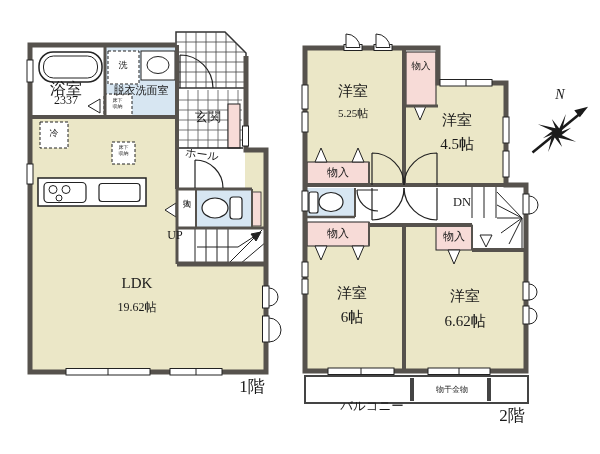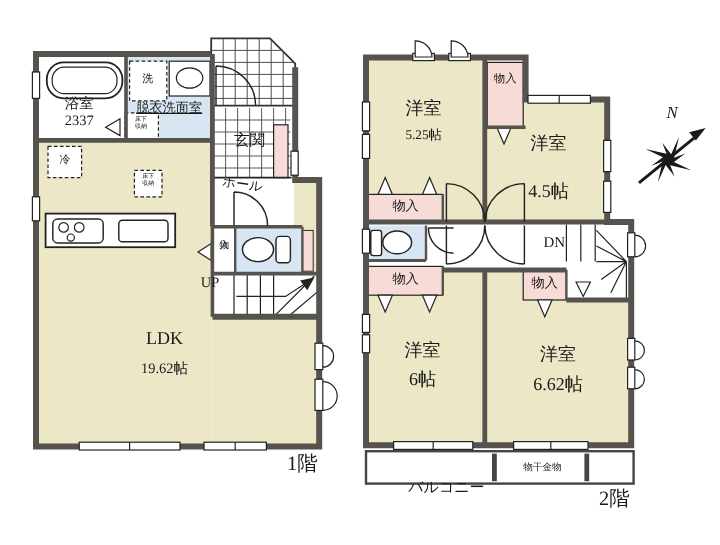--- a/index.html
+++ b/index.html
@@ -191,40 +191,40 @@
     </g>
   </g>
 
   <g transform="translate(557,133) rotate(25)">
     <polygon fill="#1a1a1a" points="0,-21 3.7,-3.4 10.6,-10.6 5,-0.2 21,0 3.4,3.7 10.6,10.6 -0.2,5 0,21 -3.7,3.4 -10.6,10.6 -5,0.2 -21,0 -3.4,-3.7 -10.6,-10.6 0.2,-5"></polygon>
     <line x1="-14" y1="28" x2="14" y2="-30" stroke="#1a1a1a" stroke-width="2.5"></line>
     <polygon points="17,-37 14,-24 6,-28" fill="#1a1a1a"></polygon>
   </g>
 </svg>
 
-<div class="lbl" style="left:46px;top:80px;width:40px;font-size:12px;">浴室</div>
+<div class="lbl" style="left:46px;top:80px;width:40px;font-size:16px;">浴室</div>
 <div class="lbl" style="left:46px;top:94px;width:40px;font-size:12px;">2337</div>
-<div class="lbl" style="left:106px;top:84px;width:70px;font-size:11px;text-decoration:underline;">脱衣洗面室</div>
+<div class="lbl" style="left:106px;top:84px;width:70px;font-size:11px;">脱衣洗面室</div>
 <div class="lbl" style="left:113px;top:60px;width:20px;font-size:9px;">洗</div>
 <div class="lbl wrap" style="left:111px;top:98px;width:13px;font-size:5px;line-height:6px;">床下収納</div>
 <div class="lbl" style="left:44px;top:128px;width:20px;font-size:9px;">冷</div>
 <div class="lbl wrap" style="left:117px;top:145px;width:13px;font-size:5px;line-height:6px;">床下収納</div>
 <div class="lbl" style="left:183px;top:110px;width:50px;font-size:13px;">玄関</div>
 <div class="lbl" style="left:177px;top:148px;width:50px;font-size:11px;transform:rotate(8deg);">ホール</div>
 <div class="lbl v" style="left:182px;top:193px;font-size:8px;">物入</div>
 <div class="lbl" style="left:160px;top:229px;width:30px;font-size:12px;">UP</div>
 <div class="lbl" style="left:87px;top:275px;width:100px;font-size:15px;">LDK</div>
 <div class="lbl" style="left:87px;top:301px;width:100px;font-size:12px;">19.62帖</div>
 <div class="lbl" style="left:229px;top:377px;width:46px;font-size:17px;">1階</div>
 
 <div class="lbl" style="left:313px;top:83px;width:80px;font-size:15px;">洋室</div>
 <div class="lbl" style="left:313px;top:107px;width:80px;font-size:11px;">5.25帖</div>
 <div class="lbl" style="left:401px;top:61px;width:40px;font-size:9.5px;">物入</div>
 <div class="lbl" style="left:417px;top:112px;width:80px;font-size:15px;">洋室</div>
-<div class="lbl" style="left:417px;top:152px;width:80px;font-size:15px;">4.5帖</div>
+<div class="lbl" style="left:417px;top:136px;width:80px;font-size:15px;">4.5帖</div>
 <div class="lbl" style="left:308px;top:166px;width:60px;font-size:11px;">物入</div>
 <div class="lbl" style="left:308px;top:227px;width:60px;font-size:11px;">物入</div>
 <div class="lbl" style="left:431px;top:195px;width:40px;font-size:12.5px;text-align:right;">DN</div>
 <div class="lbl" style="left:424px;top:230px;width:60px;font-size:11px;">物入</div>
 <div class="lbl" style="left:312px;top:285px;width:80px;font-size:15px;">洋室</div>
 <div class="lbl" style="left:312px;top:309px;width:80px;font-size:15px;">6帖</div>
 <div class="lbl" style="left:425px;top:288px;width:80px;font-size:15px;">洋室</div>
 <div class="lbl" style="left:425px;top:313px;width:80px;font-size:15px;">6.62帖</div>
 <div class="lbl" style="left:322px;top:382px;width:100px;font-size:12.5px;margin-top:17px;">バルコニー</div>
 <div class="lbl" style="left:422px;top:385px;width:60px;font-size:8px;">物干金物</div>

